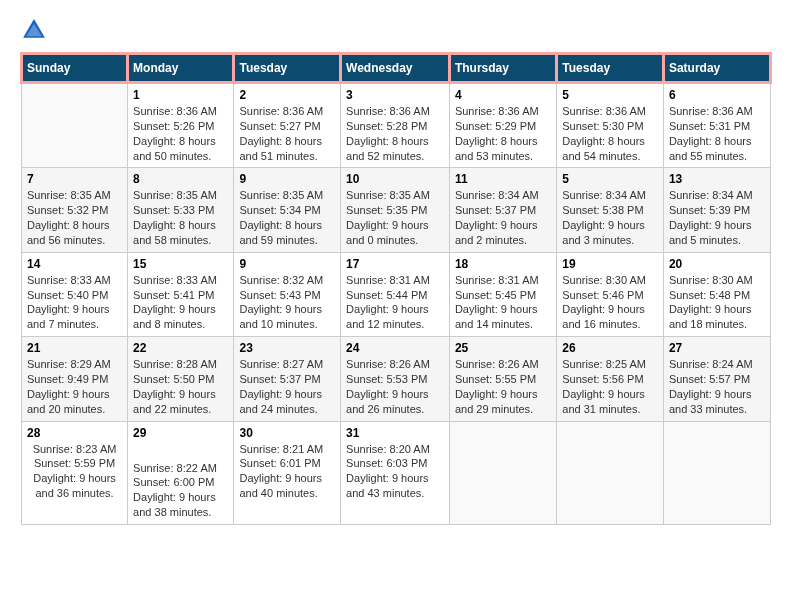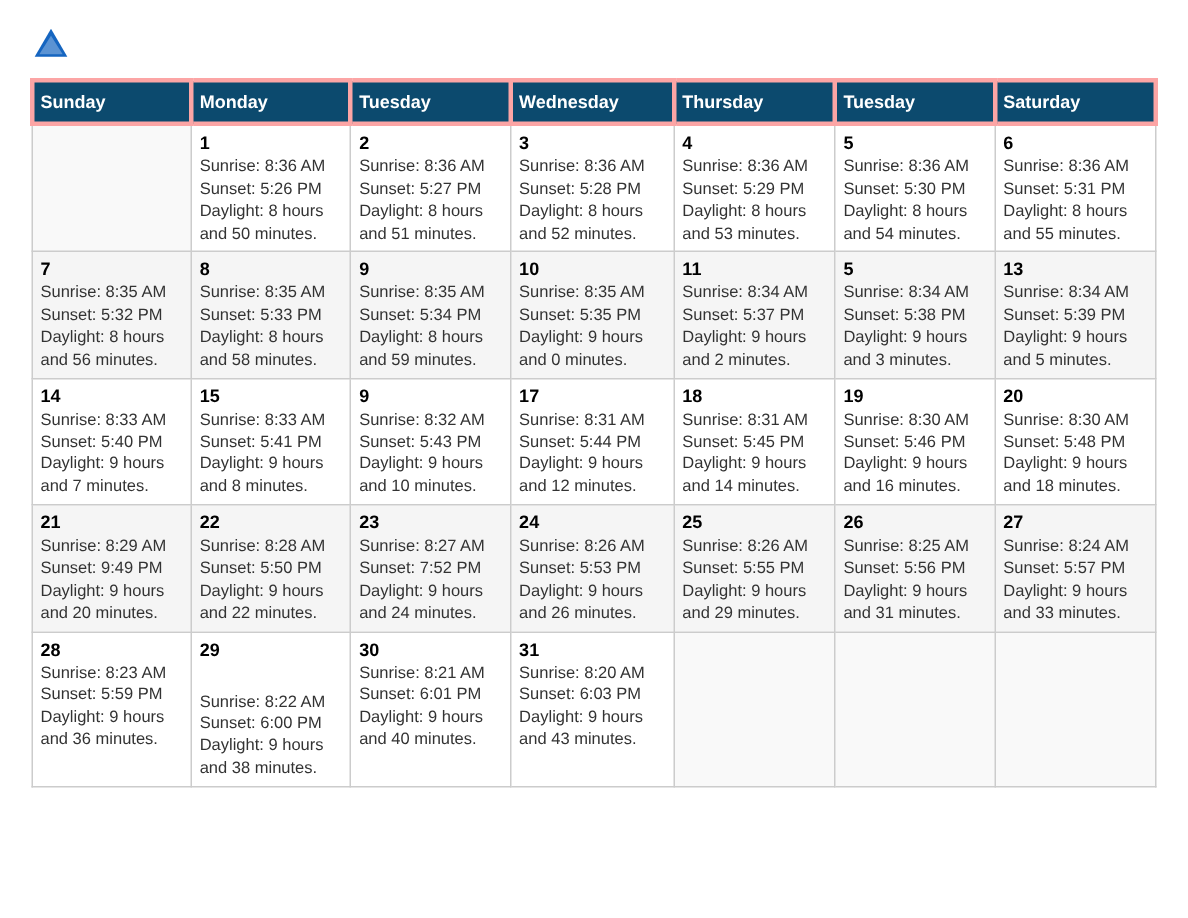--- a/index.html
+++ b/index.html
@@ -284,21 +284,21 @@
           <td>
             <span class="day-num">22</span>
             <div class="day-info" style="white-space: pre-line;">Sunrise: 8:28 AM
 Sunset: 5:50 PM
 Daylight: 9 hours
 and 22 minutes.</div>
           </td>
           <td>
             <span class="day-num">23</span>
             <div class="day-info" style="white-space: pre-line;">Sunrise: 8:27 AM
-Sunset: 7:52 PM
+Sunset: 5:37 PM
 Daylight: 9 hours
 and 24 minutes.</div>
           </td>
           <td>
             <span class="day-num">24</span>
             <div class="day-info" style="white-space: pre-line;">Sunrise: 8:26 AM
 Sunset: 5:53 PM
 Daylight: 9 hours
 and 26 minutes.</div>
           </td>
@@ -320,21 +320,21 @@
             <span class="day-num">27</span>
             <div class="day-info" style="white-space: pre-line;">Sunrise: 8:24 AM
 Sunset: 5:57 PM
 Daylight: 9 hours
 and 33 minutes.</div>
           </td>
         </tr>
         <tr>
           <td>
             <span class="day-num">28</span>
-            <div class="day-info" style="white-space: pre-line;">Sunrise: 8:23 AM
+            <div class="day-info" style="white-space: pre-line; text-align: center;">Sunrise: 8:23 AM
 Sunset: 5:59 PM
 Daylight: 9 hours
 and 36 minutes.</div>
           </td>
           <td>
             <span class="day-num">29</span>
             <div class="day-info" style="white-space: pre-line; margin-top: 21px;">Sunrise: 8:22 AM
 Sunset: 6:00 PM
 Daylight: 9 hours
 and 38 minutes.</div>

